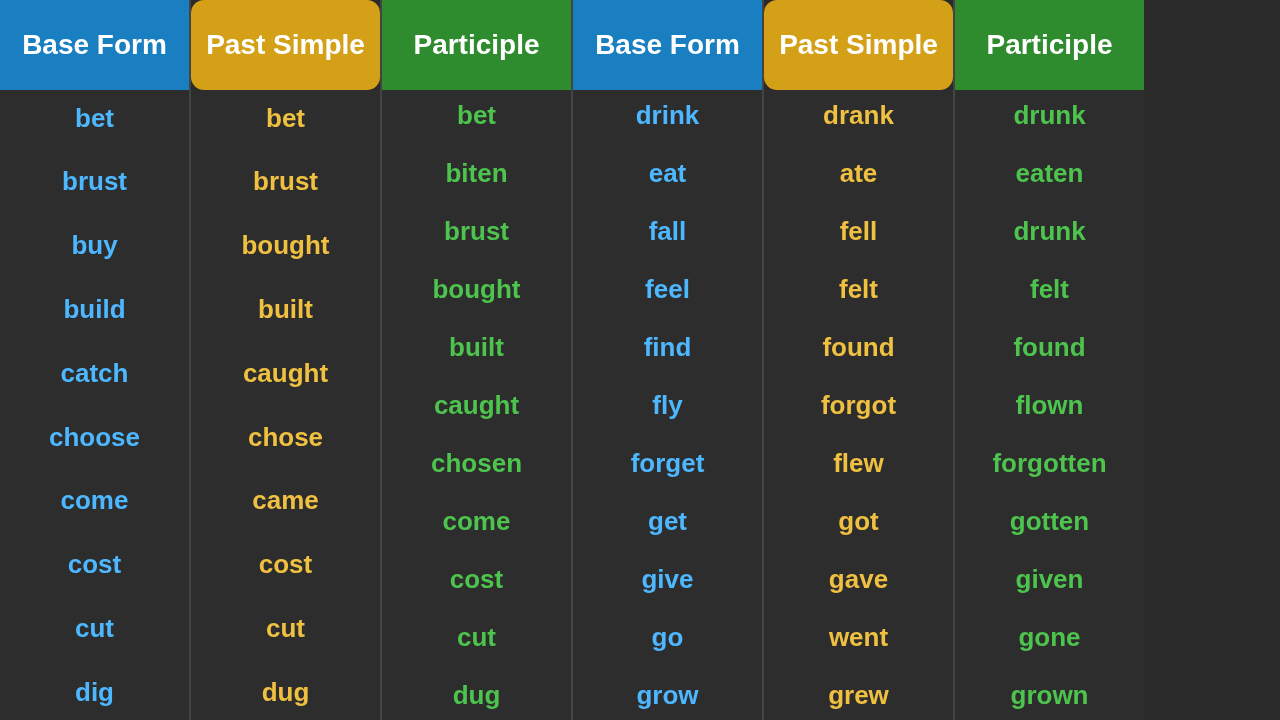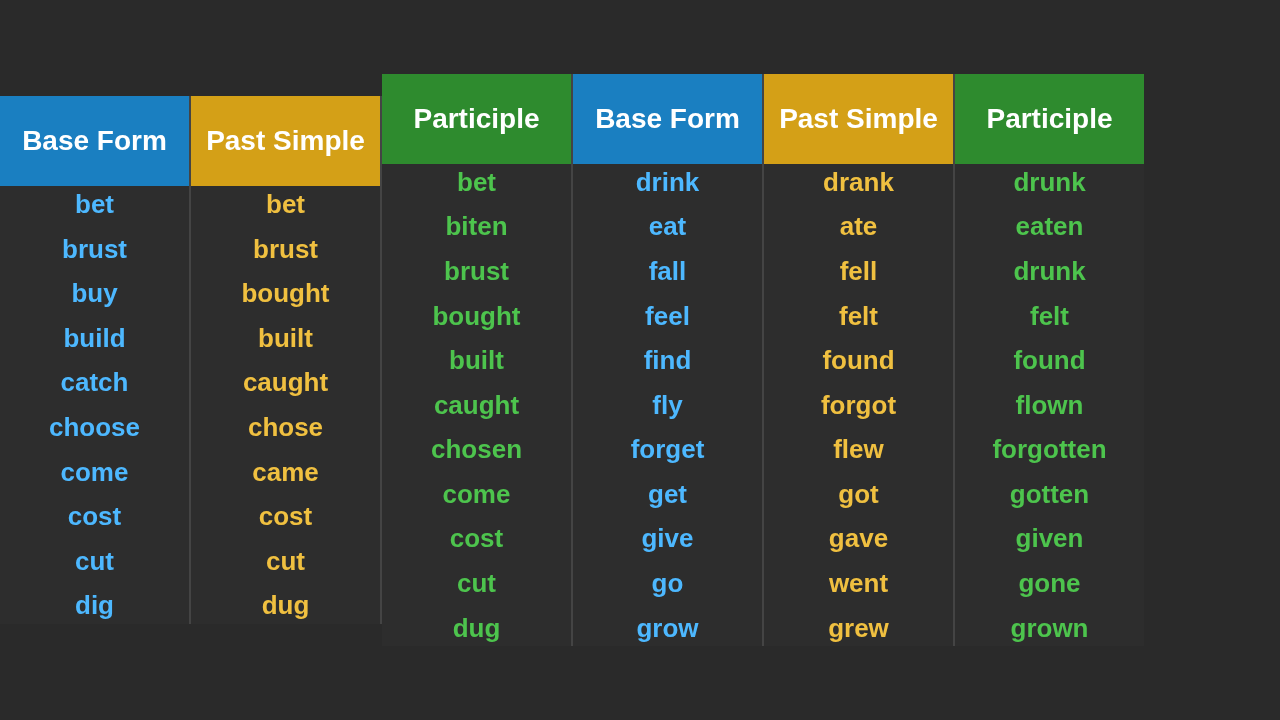--- a/index.html
+++ b/index.html
@@ -7,21 +7,20 @@
       width: 1280px;
       height: 720px;
       background: #2a2a2a;
       font-family: Arial, sans-serif;
       overflow: hidden;
     }
     .table-container {
       display: flex;
       width: 1144px;
       height: 720px;
-      align-items: center;
     }
     .col {
       flex: 1;
       display: flex;
       flex-direction: column;
       border-right: 2px solid #444;
     }
     .col:last-child {
       border-right: none;
     }
@@ -30,21 +29,21 @@
       align-items: center;
       justify-content: center;
       height: 90px;
       font-size: 28px;
       font-weight: bold;
       color: #fff;
       text-align: center;
       padding: 5px;
     }
     .col-header.blue-bg { background-color: #1a7fc1; }
-    .col-header.yellow-bg { background-color: #d4a017; }
+    .col-header.yellow-bg { background-color: #d4a017; border-radius: 13px; }
     .col-header.green-bg { background-color: #2e8b2e; }
     .col-body {
       flex: 1;
       display: flex;
       flex-direction: column;
       background: #2d2d2d;
       padding: 4px 0;
       gap: 16px;
     }
     .word {

